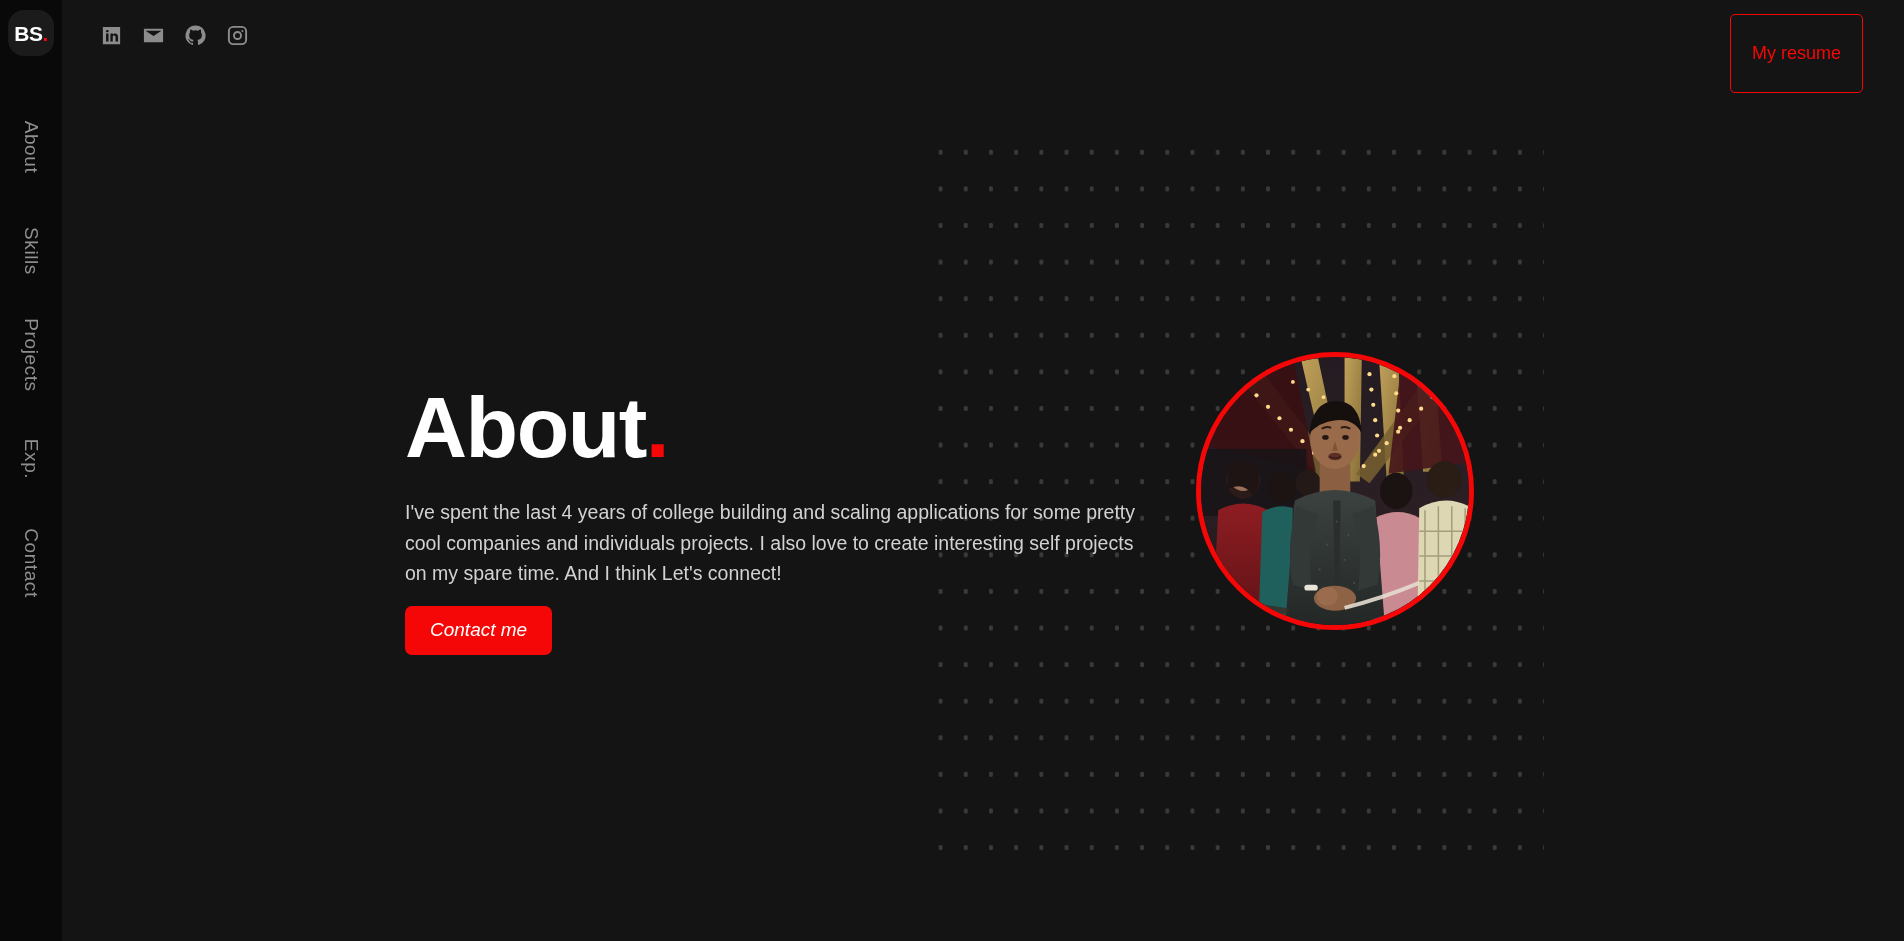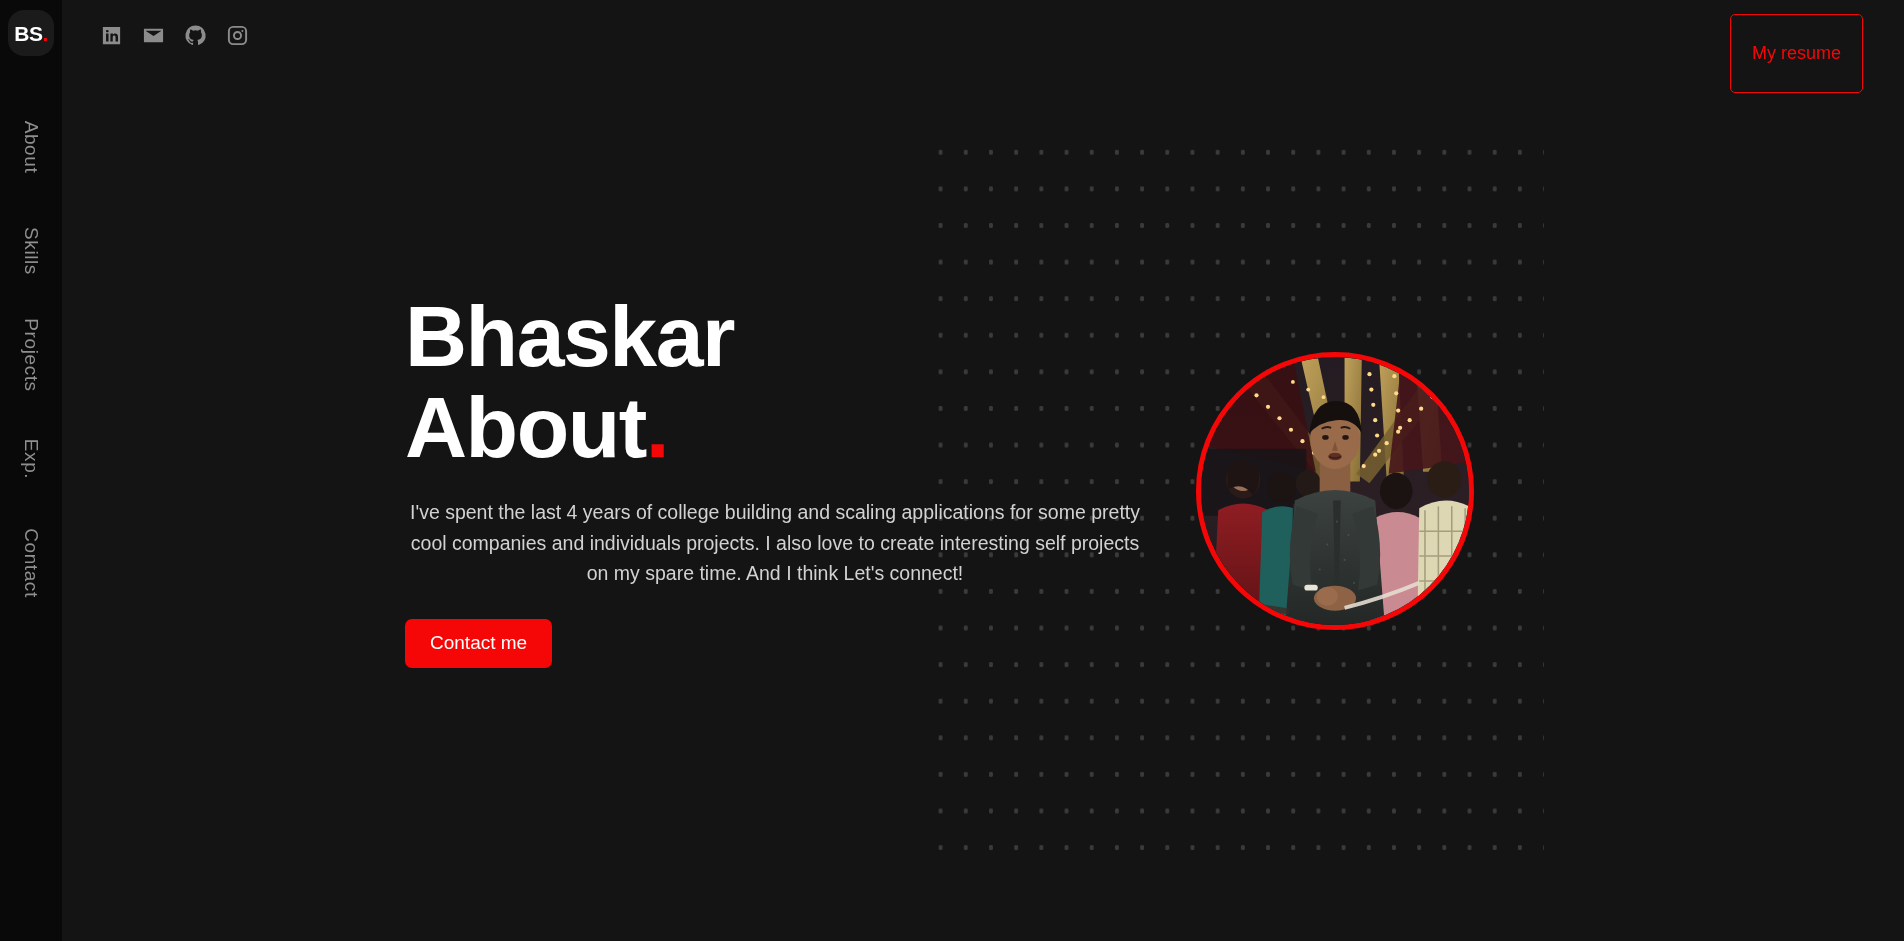--- a/index.html
+++ b/index.html
@@ -121,35 +121,35 @@
     font-weight:bold;
   }
 
   .hero-para {
     margin-top:24px;
     width:740px;
     font-size:19.5px;
     line-height:1.55;
     color:#d2d2d2;
     font-weight:300;
-    text-align:center;
   }
 
   .contact-btn {
-    margin-top:31px;
+    margin-top:18px;
     display:inline-block;
     padding:13px 25px;
     border:none;
     border-radius:7px;
     background:#f50707;
     color:#ffffff;
     font-size:19px;
     font-family:"Liberation Sans", sans-serif;
     cursor:pointer;
     line-height:1.2;
+    font-style:italic;
   }
 
   
   .photo-wrap {
     position:absolute;
     left:1196px; top:352px;
     width:278px; height:278px;
     border-radius:50%;
     border:5px solid #f50707;
     overflow:hidden;
@@ -222,21 +222,21 @@
       </a>
     </div>
 
     <button class="resume-btn">My resume</button>
   </div>
 
   <div class="dotgrid"></div>
 
   <div class="hero">
 
-    <h1 class="hero-title"><br><span>Bhaskar</span><br><span>About</span><span class="accent-dot">.</span></h1>
+    <h1 class="hero-title"><br><br><span>About</span><span class="accent-dot">.</span></h1>
 
 
     <p class="hero-para">I've spent the last 4 years of college building and scaling applications for some pretty cool companies and individuals projects. I also love to create interesting self projects on my spare time. And I think Let's connect!</p>
 
     <button class="contact-btn">Contact me</button>
   </div>
 
   <div class="photo-wrap">
     <div class="photo-inner">
       <svg viewBox="0 0 280 280" preserveAspectRatio="xMidYMid slice" aria-hidden="true">

